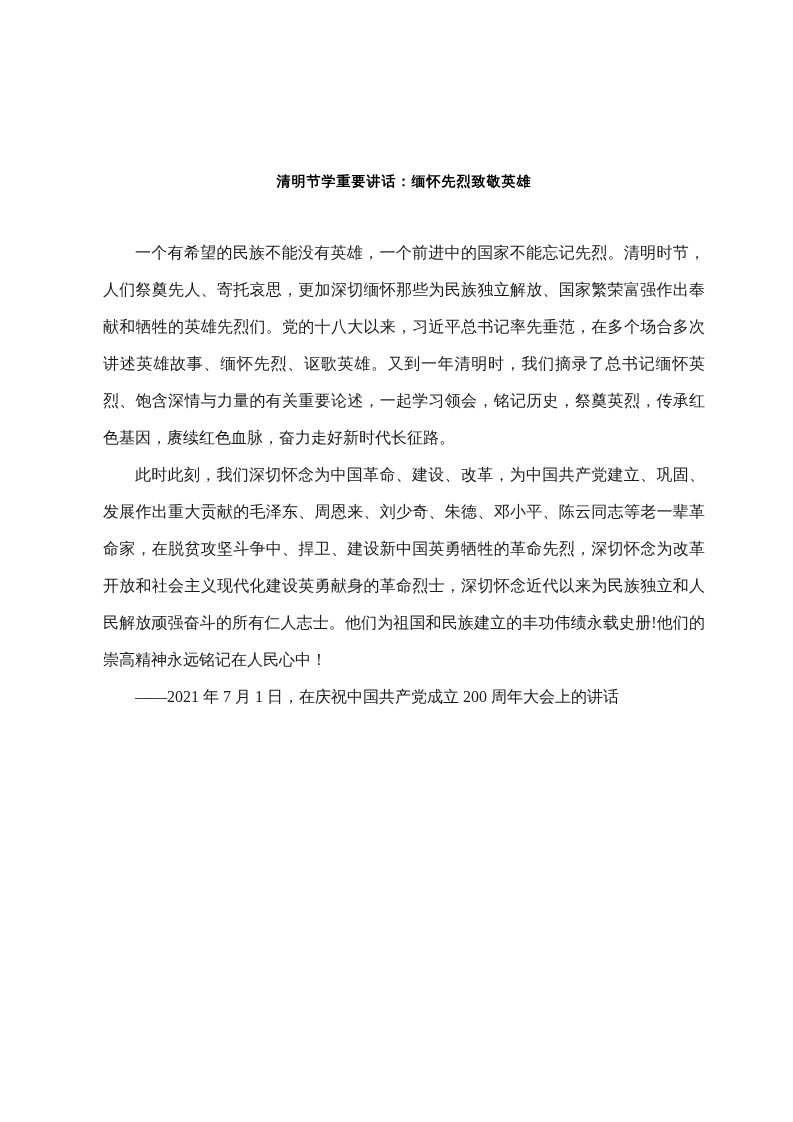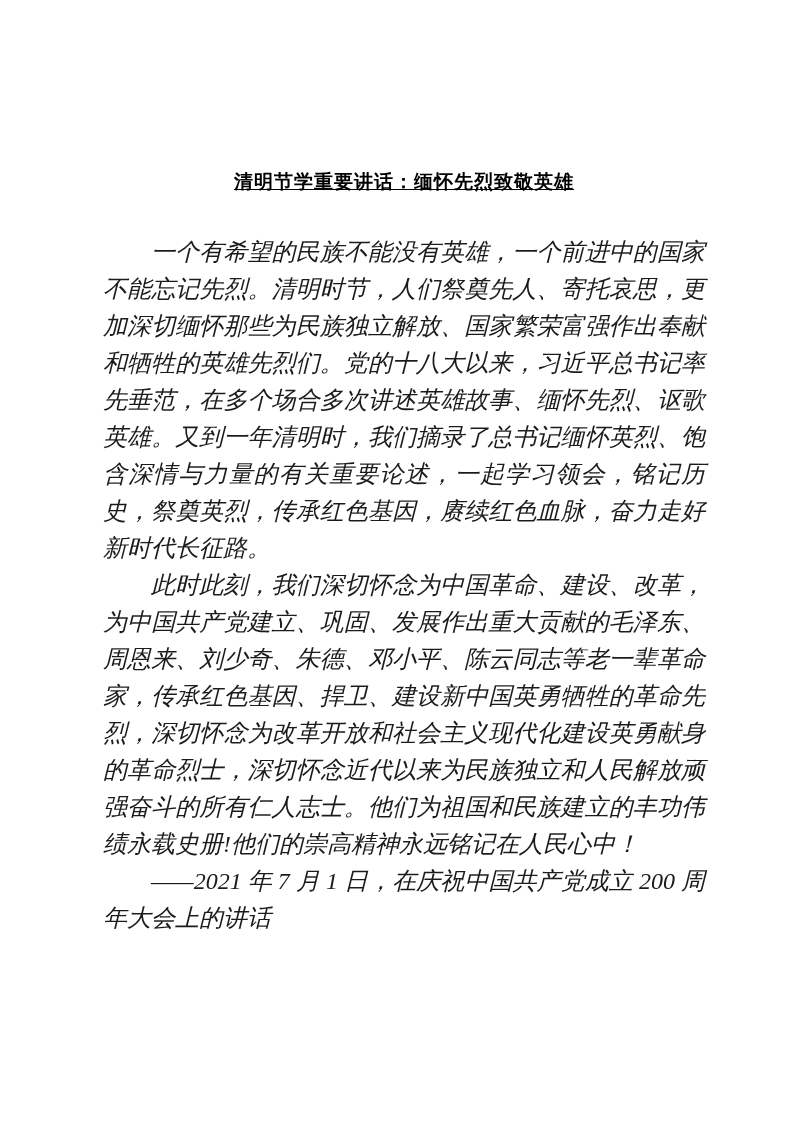--- a/index.html
+++ b/index.html
@@ -13,44 +13,42 @@
     height: 1122px;
     box-sizing: border-box;
     padding: 163px 88px 0 103px;
     background: #ffffff;
     font-family: "Liberation Serif", serif;
     color: #1b1b1b;
     overflow: hidden;
   }
   .doc-title {
     margin: 0 0 34px 0;
-    font-size: 19px;
+    font-size: 14px;
     line-height: 37px;
     font-weight: bold;
     color: #000000;
     text-align: center;
     letter-spacing: 1px;
     font-family: "Liberation Serif", serif;
-    text-decoration: underline;
   }
   .doc-paragraph {
     margin: 0;
-    font-size: 24px;
+    font-size: 16px;
     line-height: 37px;
     text-align: justify;
     text-indent: 2em;
     word-break: break-all;
-    font-style: italic;
   }
 </style>
 </head>
 <body>
 
 <div class="page">
   <h1 class="doc-title">清明节学重要讲话：缅怀先烈致敬英雄</h1>
 
   <p class="doc-paragraph">一个有希望的民族不能没有英雄，一个前进中的国家不能忘记先烈。清明时节，人们祭奠先人、寄托哀思，更加深切缅怀那些为民族独立解放、国家繁荣富强作出奉献和牺牲的英雄先烈们。党的十八大以来，习近平总书记率先垂范，在多个场合多次讲述英雄故事、缅怀先烈、讴歌英雄。又到一年清明时，我们摘录了总书记缅怀英烈、饱含深情与力量的有关重要论述，一起学习领会，铭记历史，祭奠英烈，传承红色基因，赓续红色血脉，奋力走好新时代长征路。</p>
 
-  <p class="doc-paragraph">此时此刻，我们深切怀念为中国革命、建设、改革，为中国共产党建立、巩固、发展作出重大贡献的毛泽东、周恩来、刘少奇、朱德、邓小平、陈云同志等老一辈革命家，传承红色基因、捍卫、建设新中国英勇牺牲的革命先烈，深切怀念为改革开放和社会主义现代化建设英勇献身的革命烈士，深切怀念近代以来为民族独立和人民解放顽强奋斗的所有仁人志士。他们为祖国和民族建立的丰功伟绩永载史册!他们的崇高精神永远铭记在人民心中！</p>
+  <p class="doc-paragraph">此时此刻，我们深切怀念为中国革命、建设、改革，为中国共产党建立、巩固、发展作出重大贡献的毛泽东、周恩来、刘少奇、朱德、邓小平、陈云同志等老一辈革命家，在脱贫攻坚斗争中、捍卫、建设新中国英勇牺牲的革命先烈，深切怀念为改革开放和社会主义现代化建设英勇献身的革命烈士，深切怀念近代以来为民族独立和人民解放顽强奋斗的所有仁人志士。他们为祖国和民族建立的丰功伟绩永载史册!他们的崇高精神永远铭记在人民心中！</p>
 
   <p class="doc-paragraph">——2021 年 7 月 1 日，在庆祝中国共产党成立 200 周年大会上的讲话</p>
 
 </div>
 
 </body></html>

